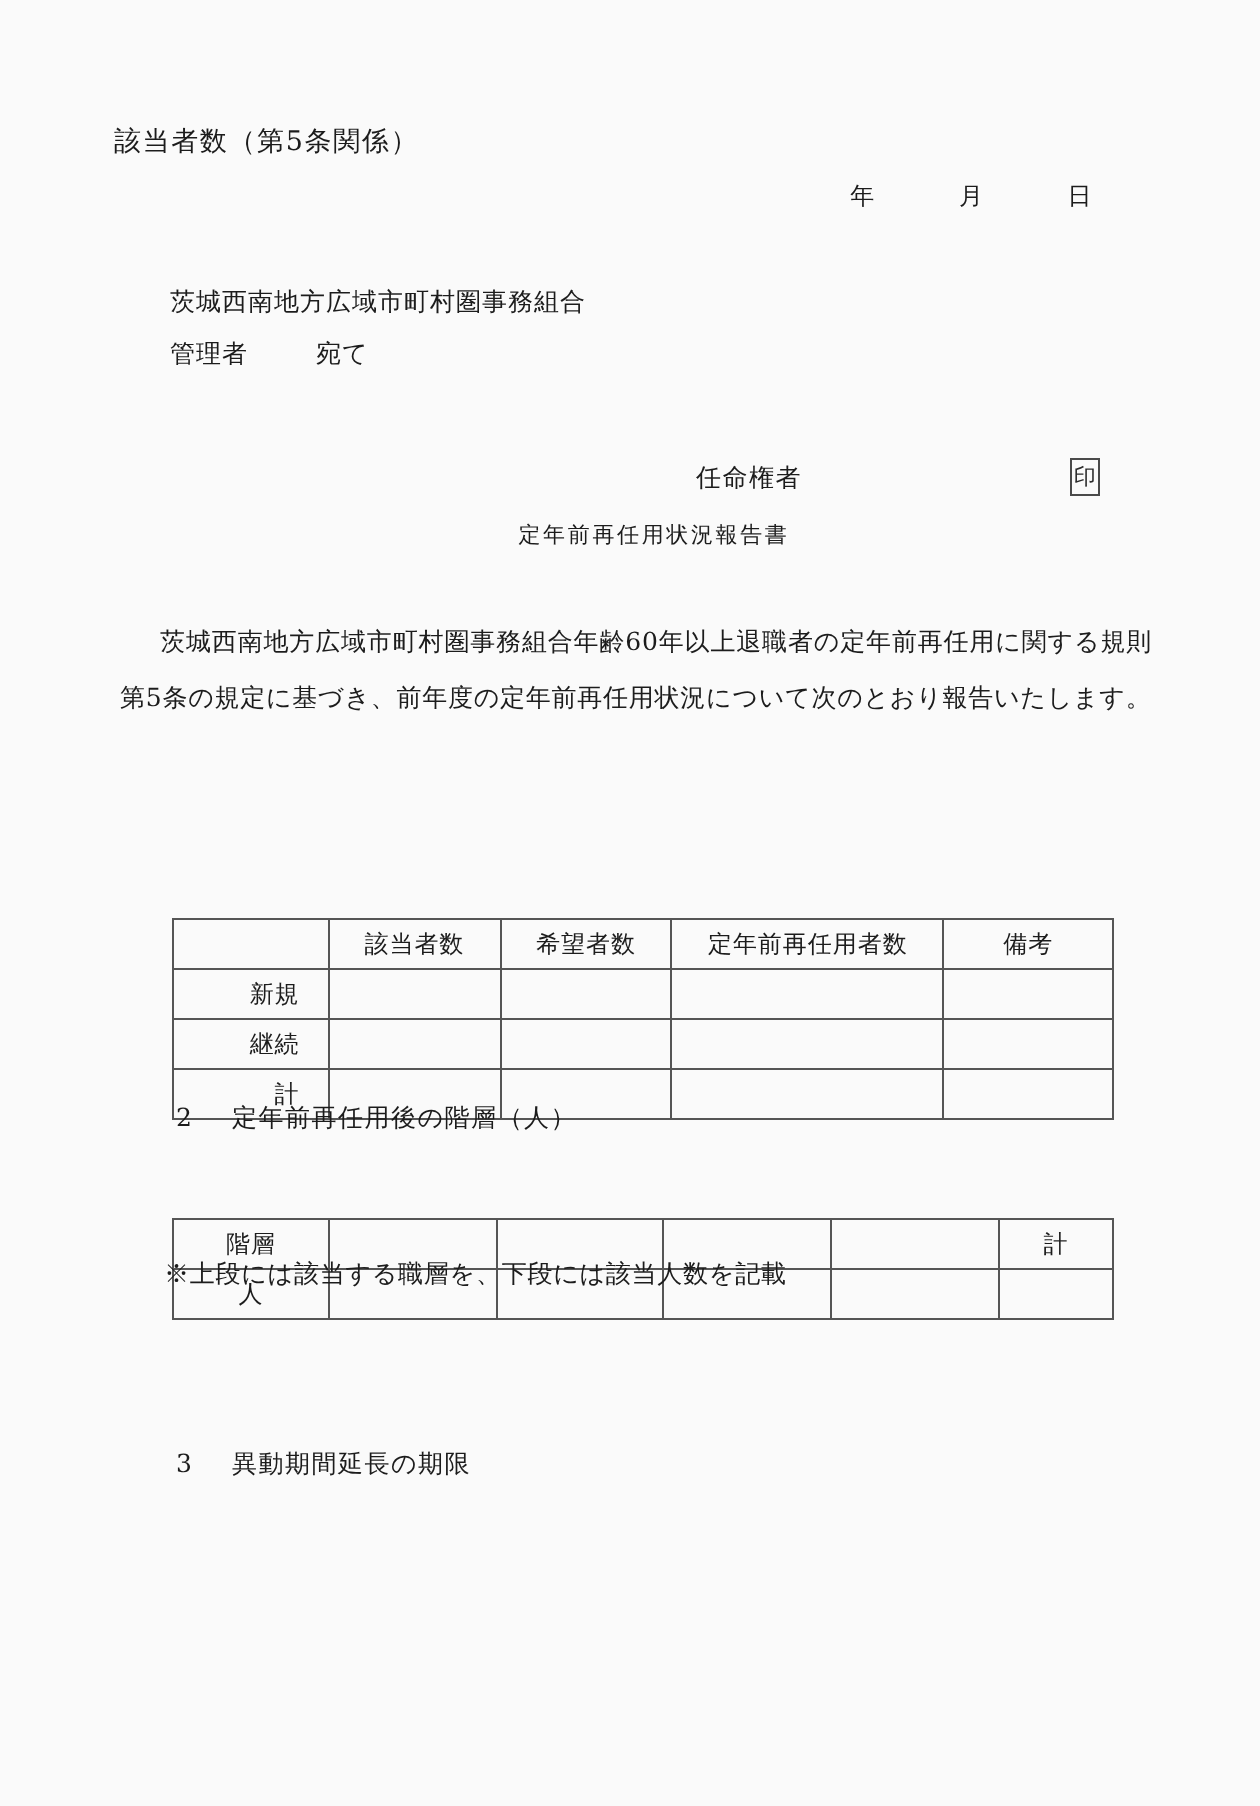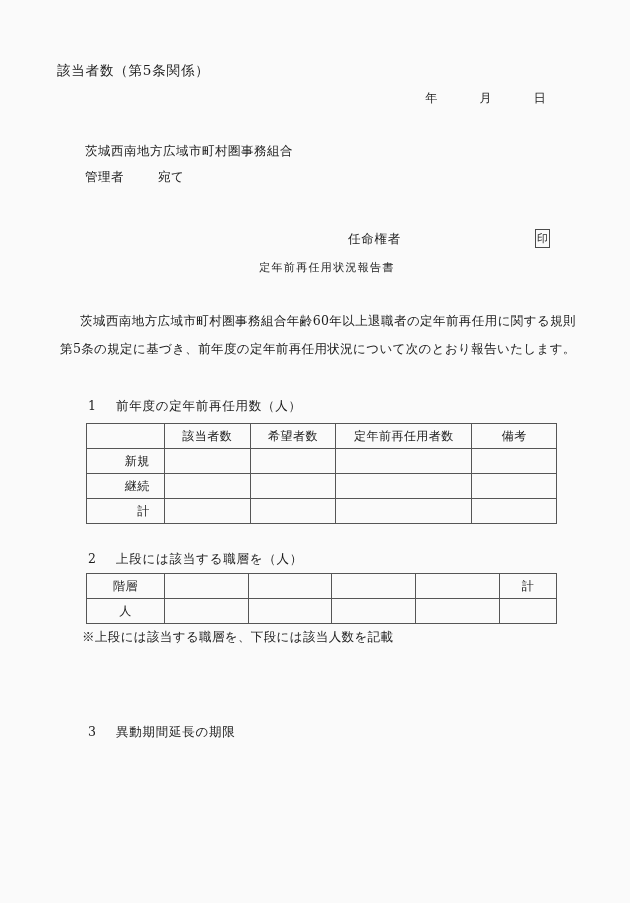--- a/index.html
+++ b/index.html
@@ -150,20 +150,21 @@
   #sec2-heading { left: 88px; top: 551px; }
   #sec3-heading { left: 88px; top: 724px; }
 
   
   .form-table {
     position: absolute;
     border-collapse: collapse;
     font-size: 12px;
     letter-spacing: 0.04em;
     background: transparent;
+    margin-top: 36px;
   }
   .form-table td, .form-table th {
     border: 1px solid #555555;
     height: 25px;
     padding: 0 6px;
     font-weight: 400;
     text-align: center;
     vertical-align: middle;
     box-sizing: border-box;
     white-space: nowrap;
@@ -227,23 +228,20 @@
 
   <div class="appointer-row">
     <span class="appointer-label jp">任命権者</span>
     <span class="seal-box jp">印</span>
   </div>
 
   <div class="doc-title jp">定年前再任用状況報告書</div>
 
   <div class="body-para jp"><span class="indent"></span><span>茨城西南地方広域市町村圏事務組合年齢60年以上退職者の定年前再任用に関する規則第5条の規定に基づき、前年度の定年前再任用状況について次のとおり報告いたします。</span></div>
 
-  <div class="section-heading jp" id="sec1-heading">
-    <span class="sec-num">1</span><span>前年度の定年前再任用数（人）</span>
-  </div>
 
   <table class="form-table" id="table-prev-year">
     <tbody>
       <tr>
         <td class="corner"></td>
         <td class="c-applicable">該当者数</td>
         <td class="c-hopeful">希望者数</td>
         <td class="c-reemployed">定年前再任用者数</td>
         <td class="c-remarks">備考</td>
       </tr>
@@ -265,21 +263,21 @@
         <td class="rowlabel">計</td>
         <td></td>
         <td></td>
         <td></td>
         <td></td>
       </tr>
     </tbody>
   </table>
 
   <div class="section-heading jp" id="sec2-heading">
-    <span class="sec-num">2</span><span>上段には該当する職層を（人）</span>
+    <span class="sec-num">2</span><span>定年前再任用後の階層（人）</span>
   </div>
 
   <table class="form-table" id="table-rank">
     <tbody>
       <tr>
         <td class="rank-label">階層</td>
         <td class="rank-blank"></td>
         <td class="rank-blank"></td>
         <td class="rank-blank"></td>
         <td class="rank-blank"></td>

